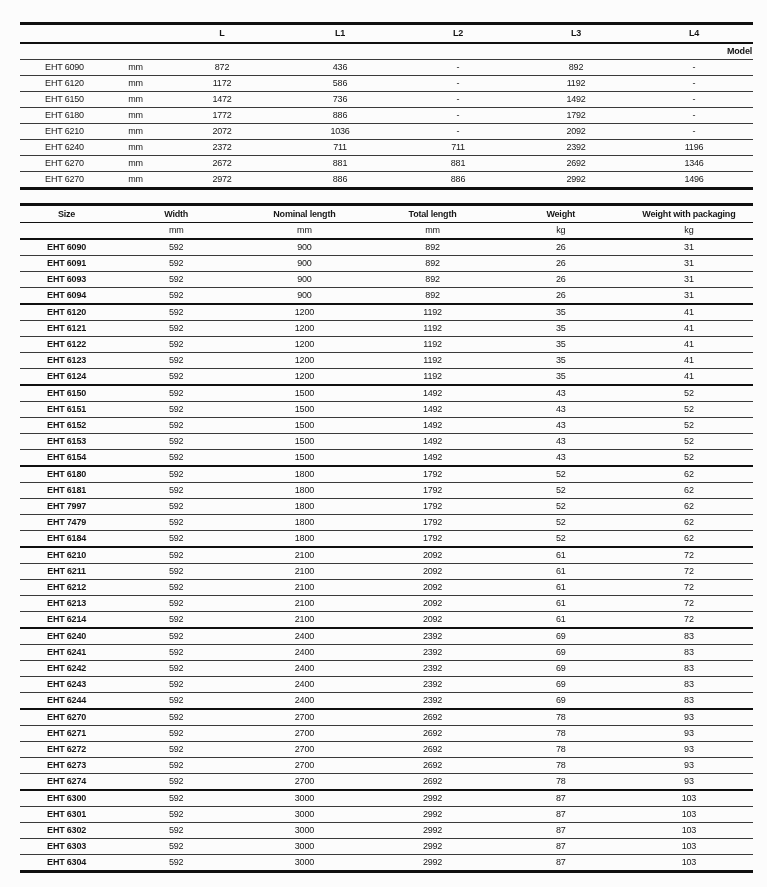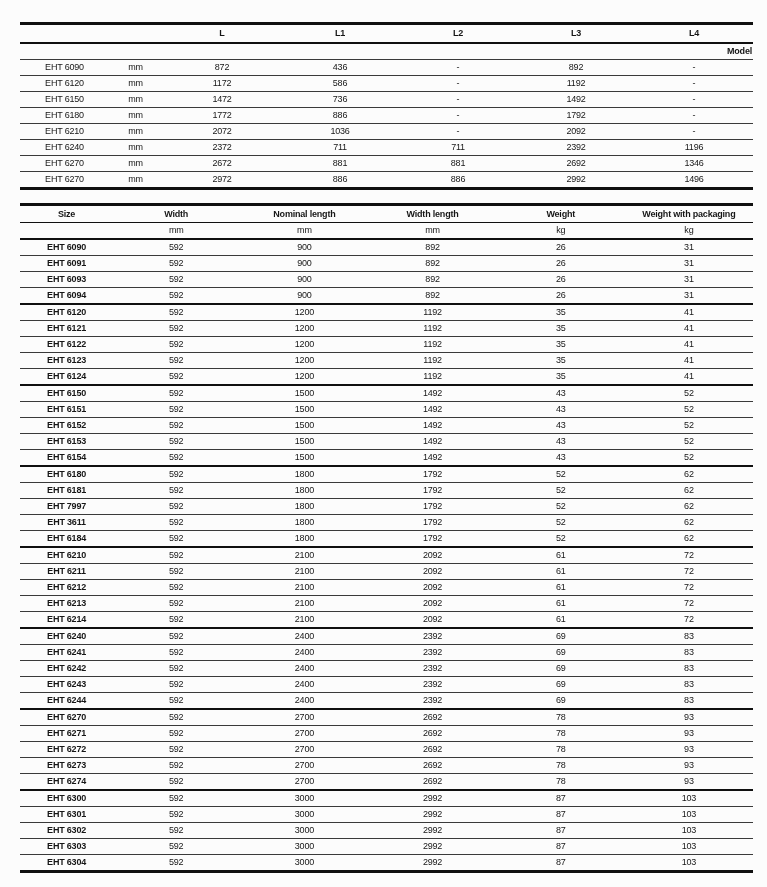--- a/index.html
+++ b/index.html
@@ -177,21 +177,21 @@
         <col class="c-val">
         <col class="c-val">
         <col class="c-val">
         <col class="c-val">
     </colgroup>
     <thead>
       <tr>
         <th class="cell-left">Size</th>
         <th>Width</th>
         <th>Nominal length</th>
-        <th>Width length</th>
+        <th>Total length</th>
         <th>Weight</th>
         <th>Weight with packaging</th>
       </tr>
     </thead>
     <tbody>
       <tr class="units-row">
         <td class="cell-left"></td>
         <td>mm</td>
         <td>mm</td>
         <td>mm</td>
@@ -329,21 +329,21 @@
         </tr>
         <tr>
           <td class="cell-left bold">EHT 7997</td>
           <td>592</td>
           <td>1800</td>
           <td>1792</td>
           <td>52</td>
           <td>62</td>
         </tr>
         <tr>
-          <td class="cell-left bold">EHT 3611</td>
+          <td class="cell-left bold">EHT 7479</td>
           <td>592</td>
           <td>1800</td>
           <td>1792</td>
           <td>52</td>
           <td>62</td>
         </tr>
         <tr>
           <td class="cell-left bold">EHT 6184</td>
           <td>592</td>
           <td>1800</td>

